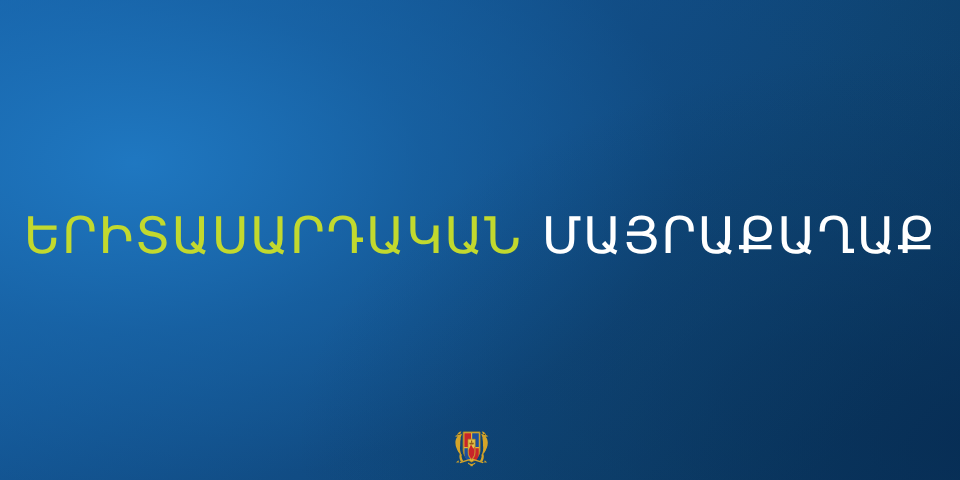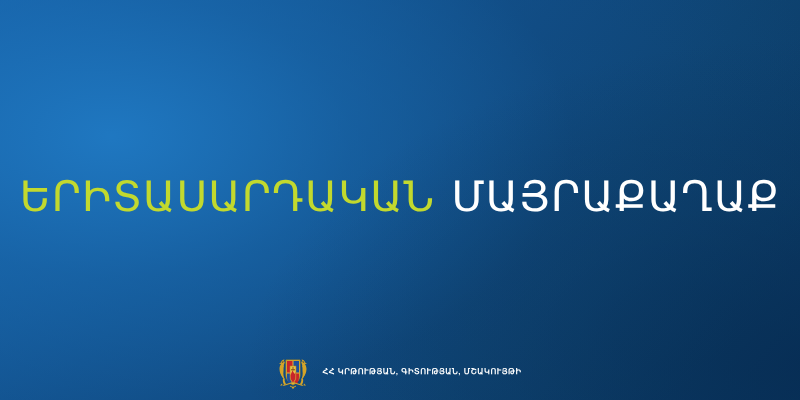--- a/index.html
+++ b/index.html
@@ -156,17 +156,16 @@
 
       <g fill="#d4a429">
         <path d="M10 60 L26 55 L27 57 L11 62 Z"></path>
         <path d="M34 55 L50 60 L49 62 L33 57 Z"></path>
         <path d="M24 61 C27 64 33 64 36 61 L36 63 C33 66 27 66 24 63 Z"></path>
         <path d="M28 64 L32 64 L32 67 L28 67 Z"></path>
       </g>
     </svg>
 
     <div id="ministry-text">
-      <div>ՀՀ ԿՐԹՈՒԹՅԱՆ, ԳԻՏՈՒԹՅԱՆ, ՄՇԱԿՈՒՅԹԻ</div>
     </div>
 
   </div>
 </div>
 
 </body></html>

